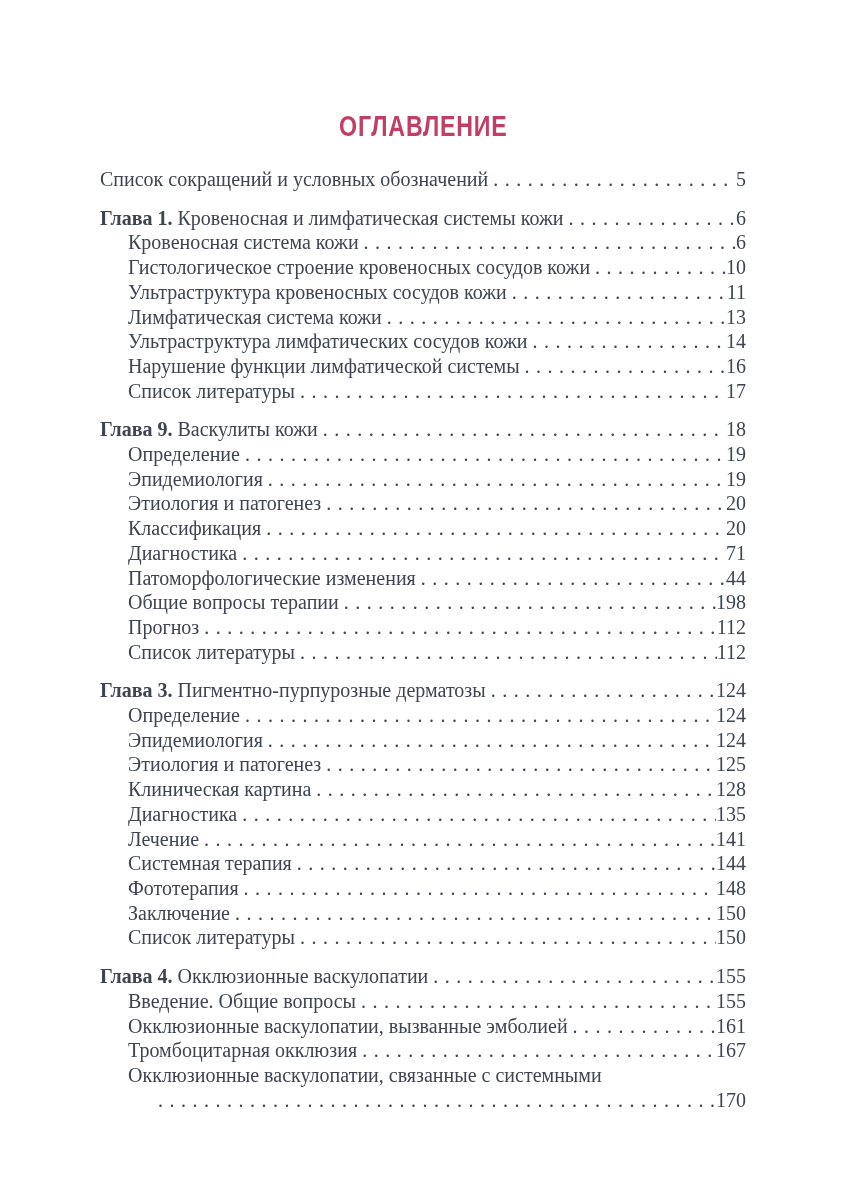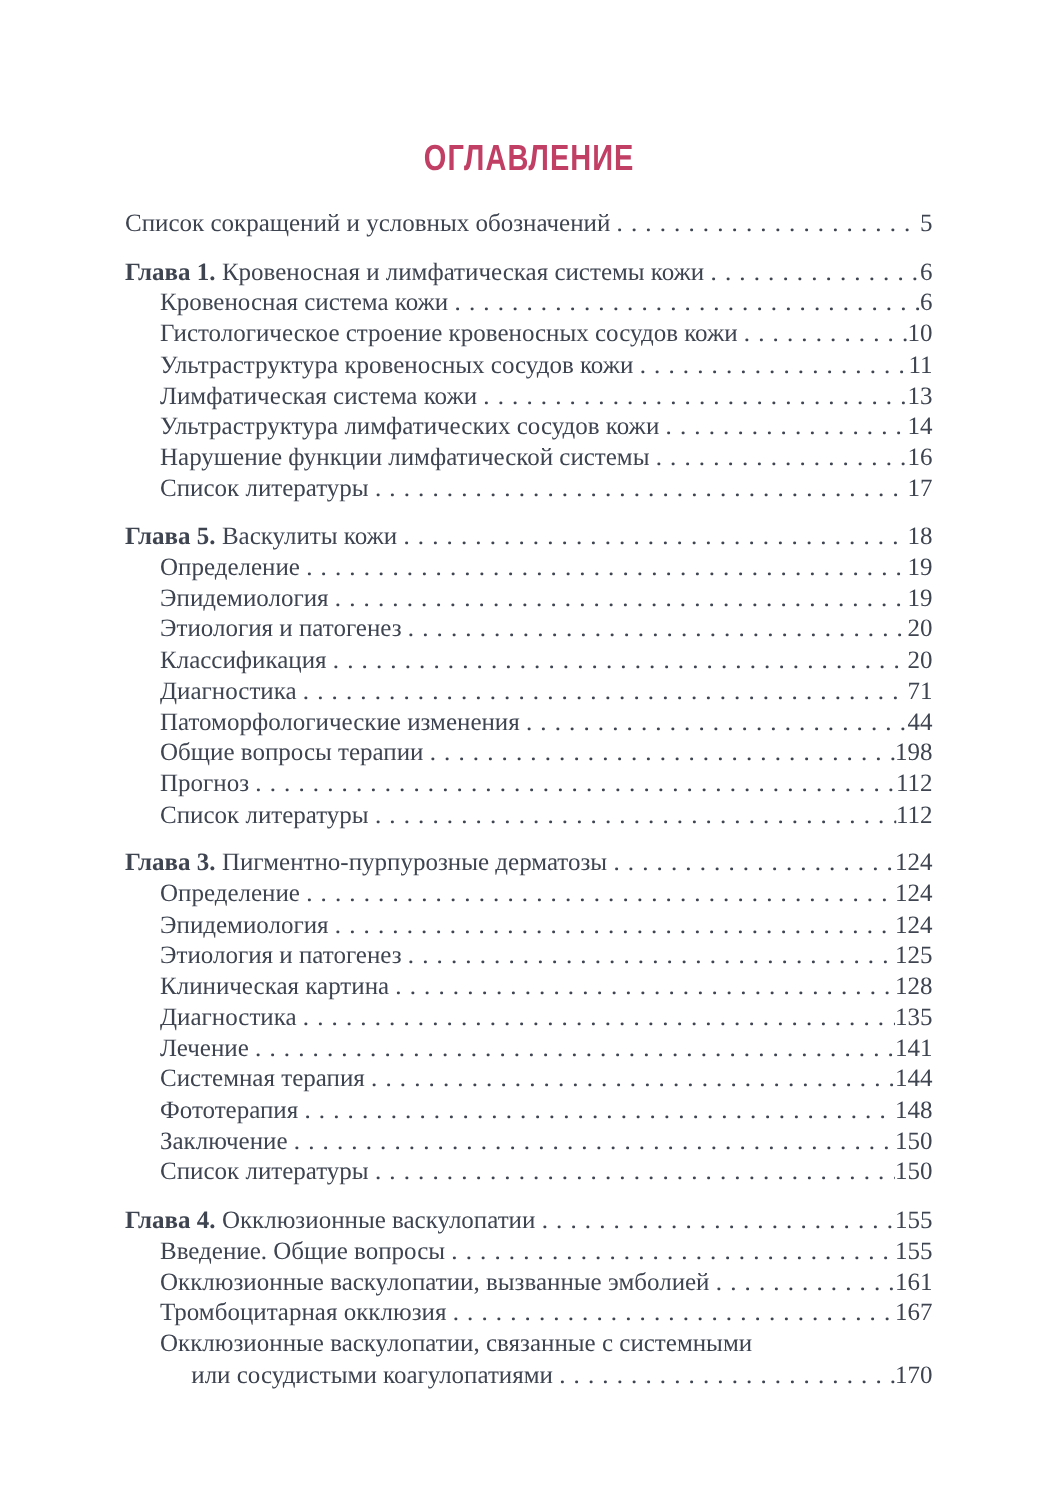--- a/index.html
+++ b/index.html
@@ -112,21 +112,21 @@
           <span class="page-num">16</span>
         </div>
         <div class="row sub">
           <span class="label">Список литературы</span>
           <span class="leader" aria-hidden="true">............................................................................................................................................</span>
           <span class="page-num">17</span>
         </div>
       </div>
       <div class="group">
         <div class="row">
-          <span class="label"><span class="chapter-num">Глава 5.</span> Васкулиты кожи</span>
+          <span class="label"><span class="chapter-num">Глава 9.</span> Васкулиты кожи</span>
           <span class="leader" aria-hidden="true">............................................................................................................................................</span>
           <span class="page-num">18</span>
         </div>
         <div class="row sub">
           <span class="label">Определение</span>
           <span class="leader" aria-hidden="true">............................................................................................................................................</span>
           <span class="page-num">19</span>
         </div>
         <div class="row sub">
           <span class="label">Эпидемиология</span>
@@ -244,19 +244,18 @@
         </div>
         <div class="row sub">
           <span class="label">Тромбоцитарная окклюзия</span>
           <span class="leader" aria-hidden="true">............................................................................................................................................</span>
           <span class="page-num">167</span>
         </div>
         <div class="row sub">
           <span class="label">Окклюзионные васкулопатии, связанные с системными</span>
         </div>
         <div class="row cont">
-          <span class="label">или сосудистыми коагулопатиями</span>
           <span class="leader" aria-hidden="true">............................................................................................................................................</span>
           <span class="page-num">170</span>
         </div>
       </div>
     </div>
 </div>
 
 </body></html>

